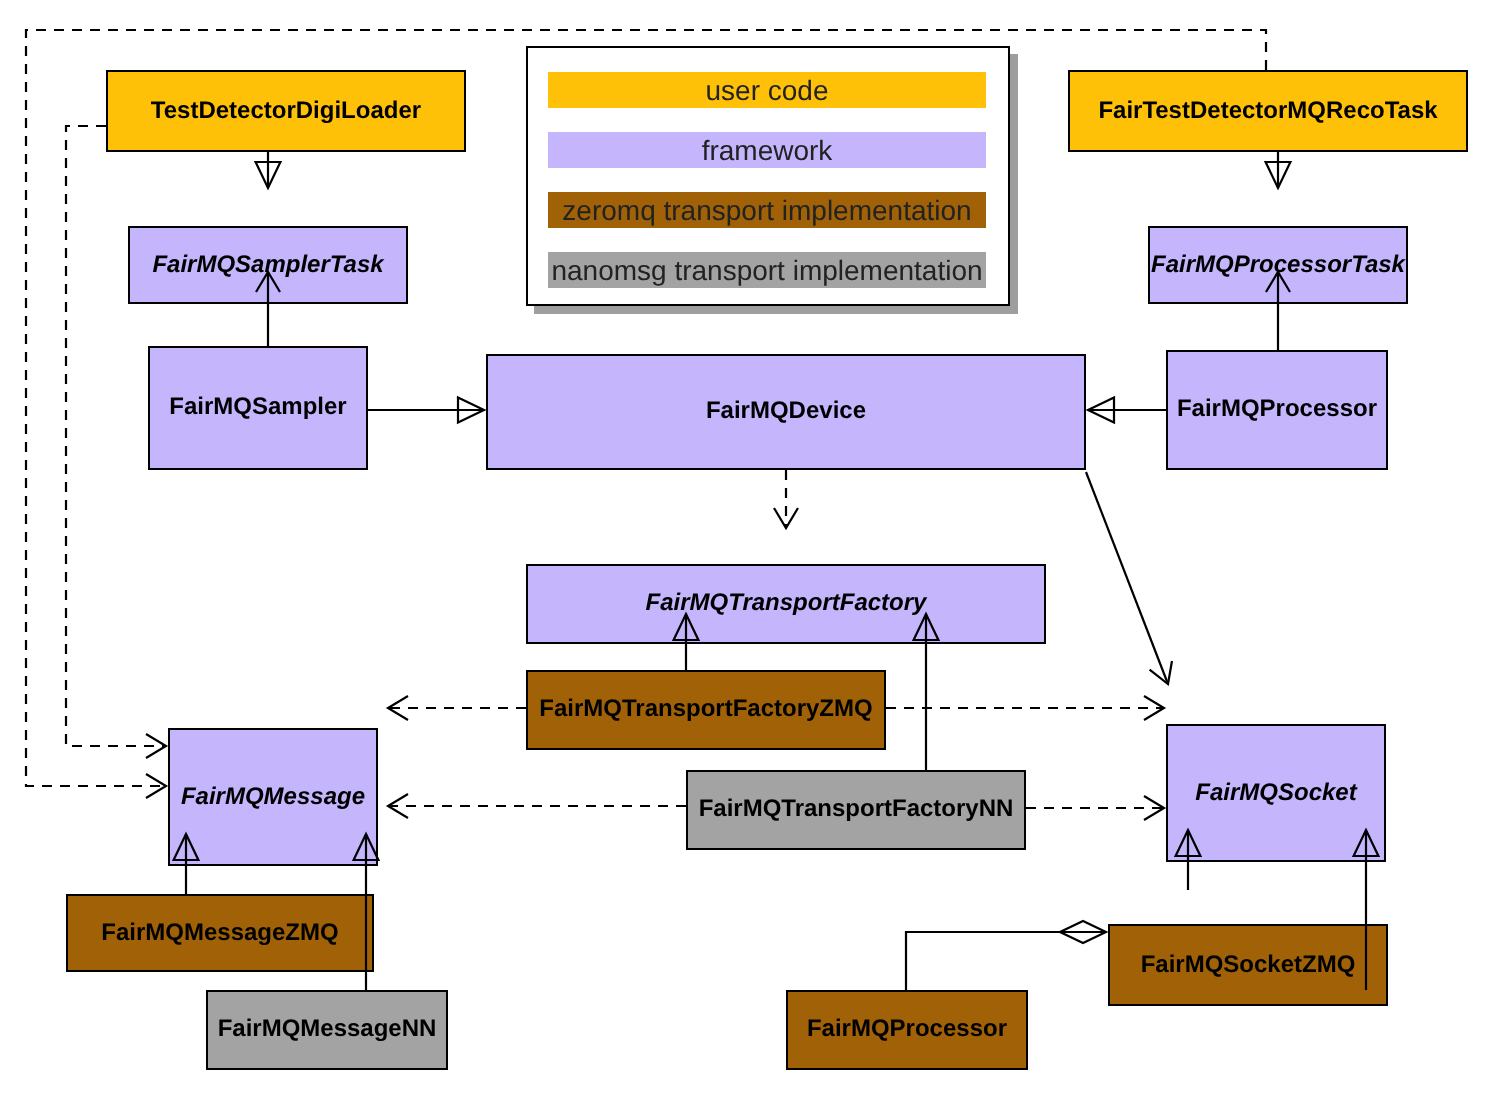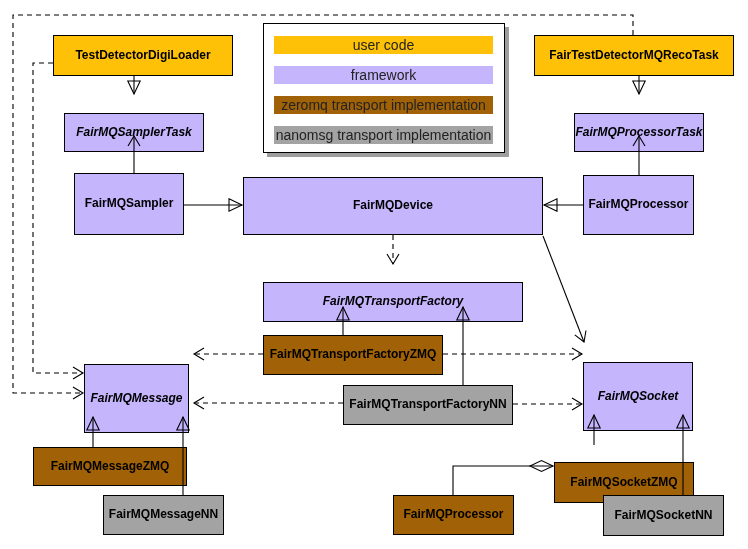--- a/index.html
+++ b/index.html
@@ -52,21 +52,20 @@
   <div class="node cat-framework" style="left:243px;top:177px;width:300px;height:58px">FairMQDevice</div>
   <div class="node cat-framework" style="left:583px;top:175px;width:111px;height:60px">FairMQProcessor</div>
   <div class="node cat-framework abstract" style="left:263px;top:265px;width:260px;height:40px">FairMQTransportFactory</div>
   <div class="node cat-zeromq" style="left:263px;top:335px;width:180px;height:40px">FairMQTransportFactoryZMQ</div>
   <div class="node cat-nanomsg" style="left:343px;top:385px;width:170px;height:40px">FairMQTransportFactoryNN</div>
   <div class="node cat-framework abstract" style="left:84px;top:347px;width:105px;height:69px">FairMQMessage</div>
   <div class="node cat-framework abstract" style="left:583px;top:345px;width:110px;height:69px">FairMQSocket</div>
   <div class="node cat-zeromq" style="left:33px;top:447px;width:154px;height:39px">FairMQMessageZMQ</div>
   <div class="node cat-nanomsg" style="left:103px;top:495px;width:121px;height:40px">FairMQMessageNN</div>
   <div class="node cat-zeromq" style="left:554px;top:462px;width:140px;height:41px">FairMQSocketZMQ</div>
-  <div class="node cat-nanomsg" style="left:603px;top:495px;width:121px;height:41px">FairMQSocketNN</div>
   <div class="node cat-zeromq" style="left:393px;top:495px;width:121px;height:40px">FairMQProcessor</div>
 
   <svg class="edges" width="748" height="549" viewBox="0 0 748 549">
     <defs>
       <marker id="mo" markerUnits="userSpaceOnUse" markerWidth="16" markerHeight="16" refX="11" refY="8" orient="auto">
         <polyline points="1,2 11,8 1,14" fill="none" stroke="#000" stroke-width="1.1"></polyline>
       </marker>
       <marker id="mt" markerUnits="userSpaceOnUse" markerWidth="17" markerHeight="17" refX="14" refY="8" orient="auto">
         <path d="M1,1.8 L14,8 L1,14.2 Z" fill="#fff" stroke="#000" stroke-width="1.1"></path>
       </marker>

